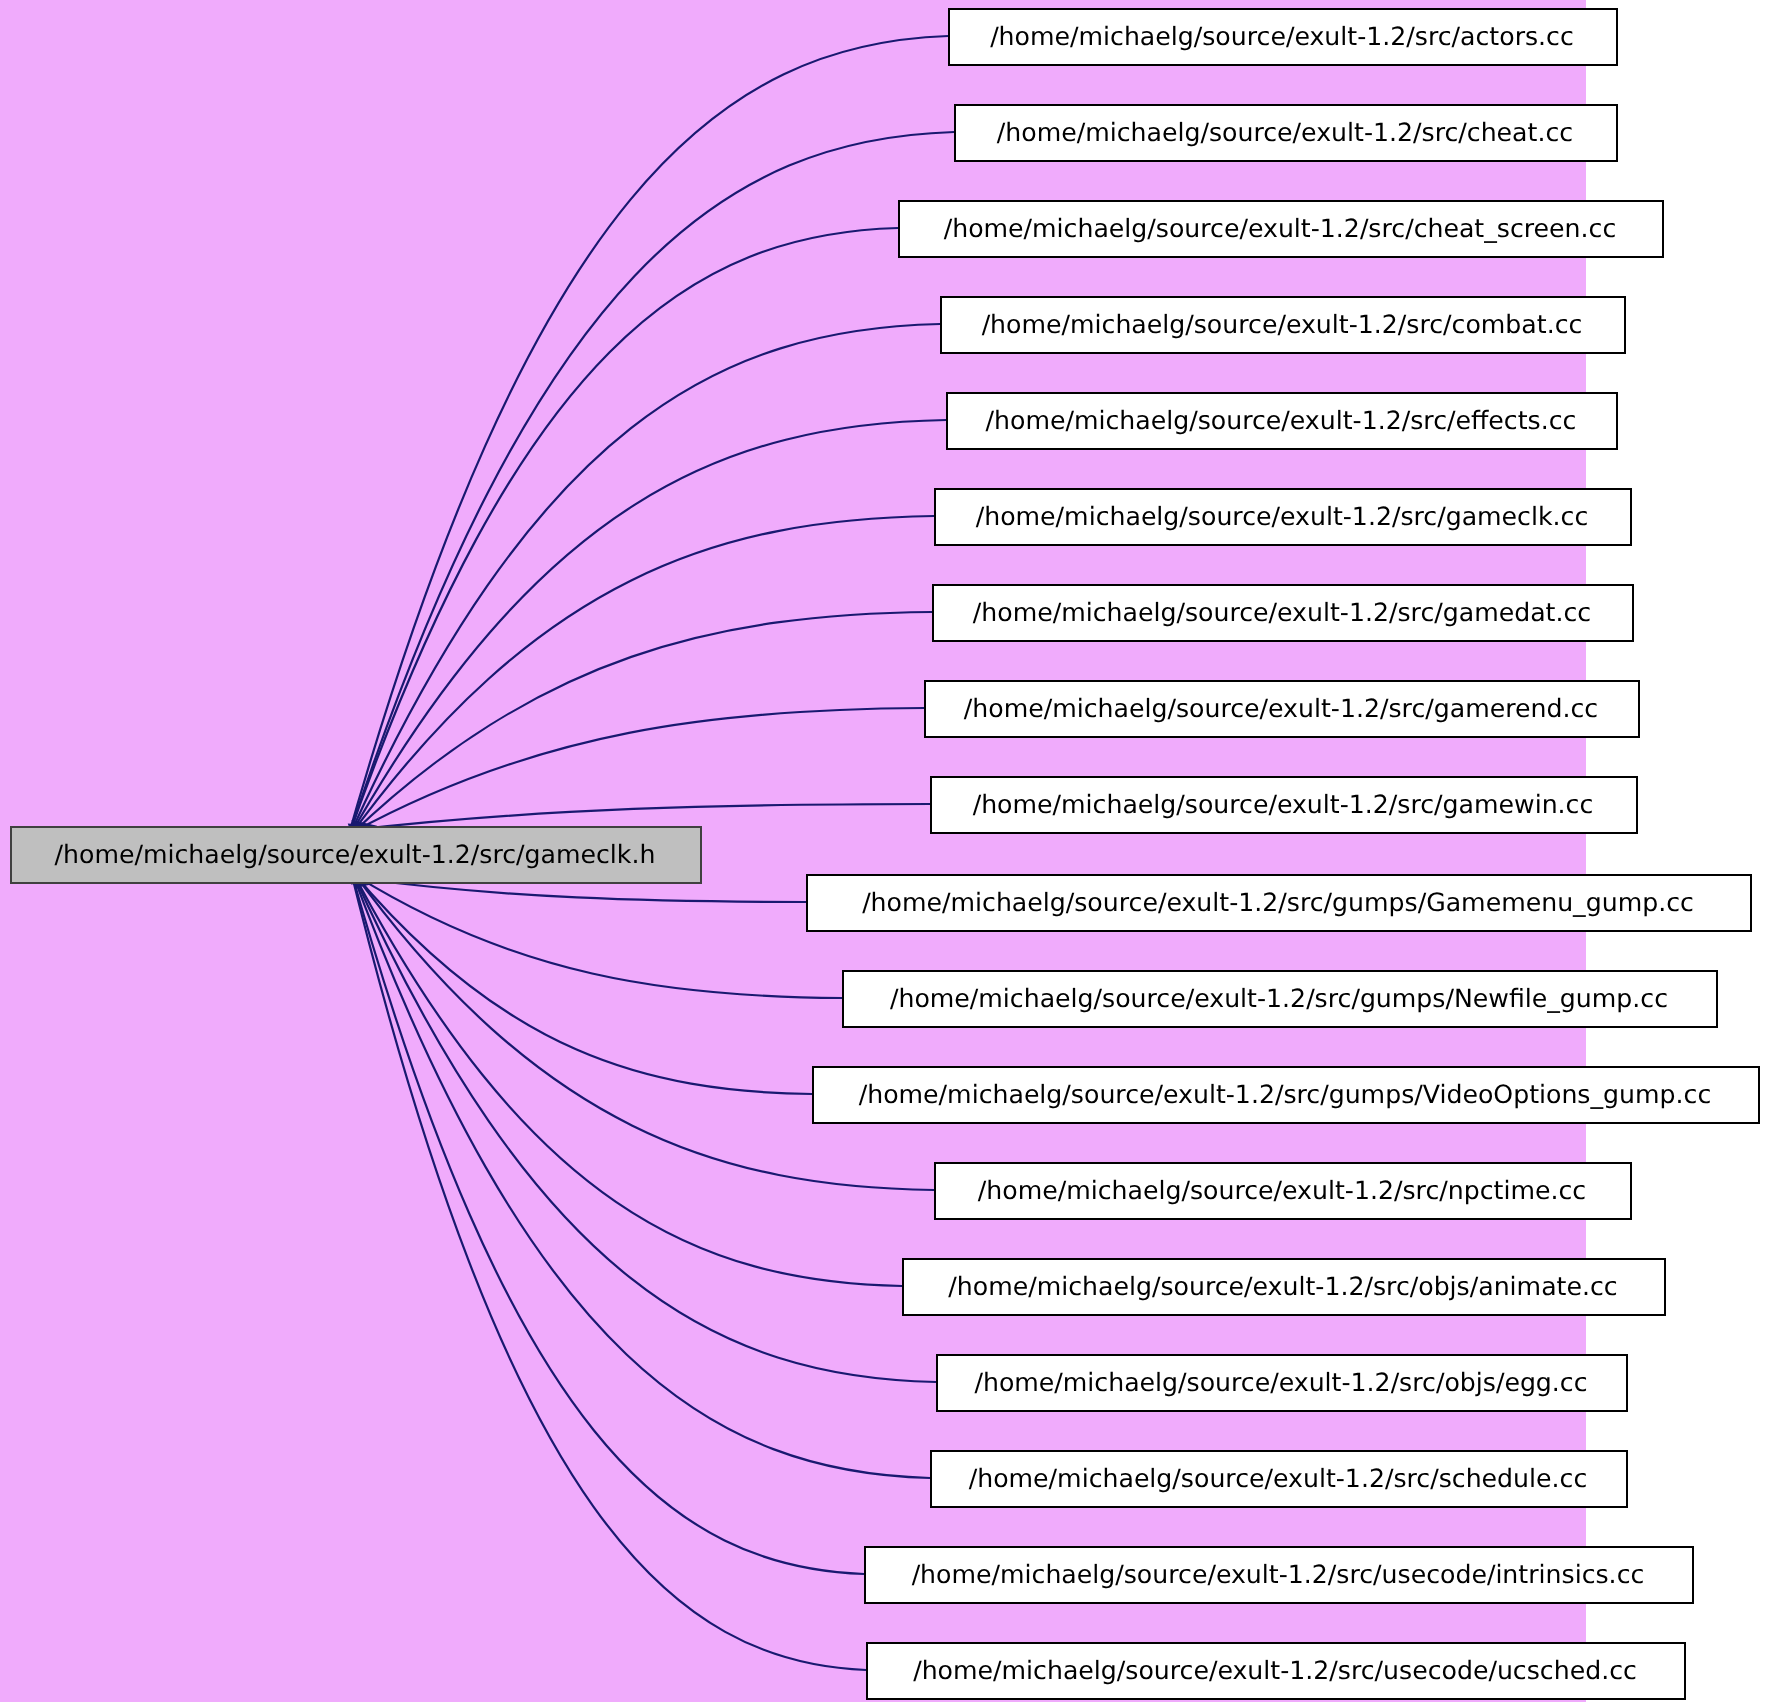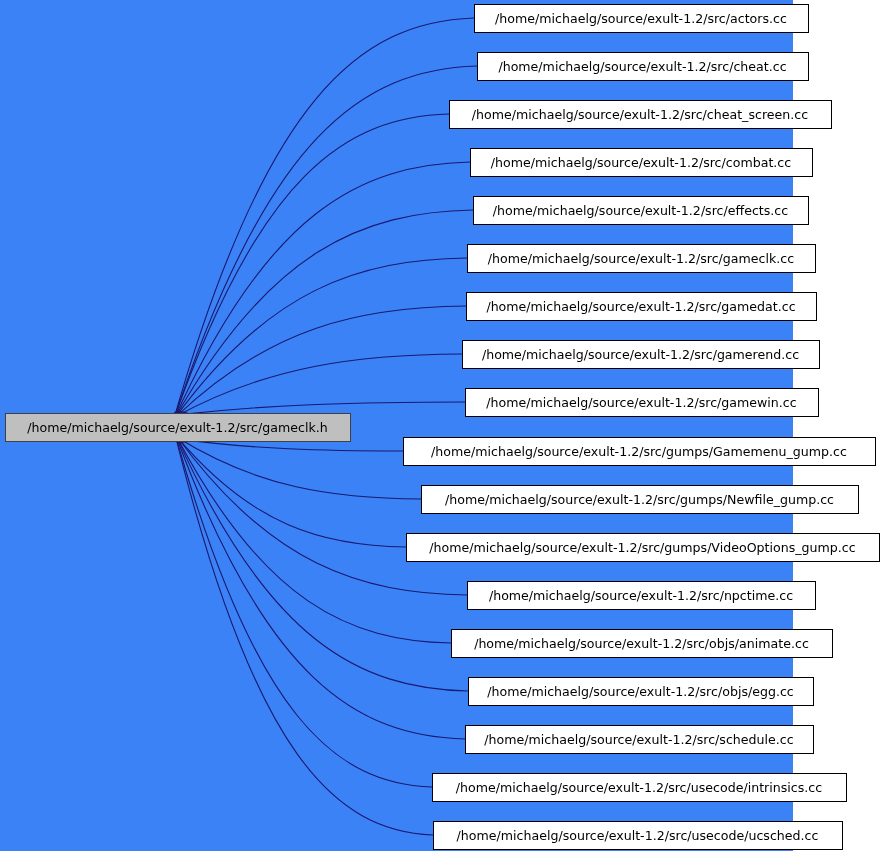--- a/index.html
+++ b/index.html
@@ -10,21 +10,21 @@
   body {
     width: 885px;
     height: 851px;
     font-family: "DejaVu Sans", sans-serif;
     overflow: hidden;
   }
   #graph-root {
     position: relative;
     width: 793px;
     height: 851px;
-    background: #3b82f6;
+    background: #f0abfc;
   }
   #graph-svg {
     position: absolute;
     left: 0;
     top: 0;
     width: 885px;
     height: 851px;
     display: block;
   }
   .node-rect {

